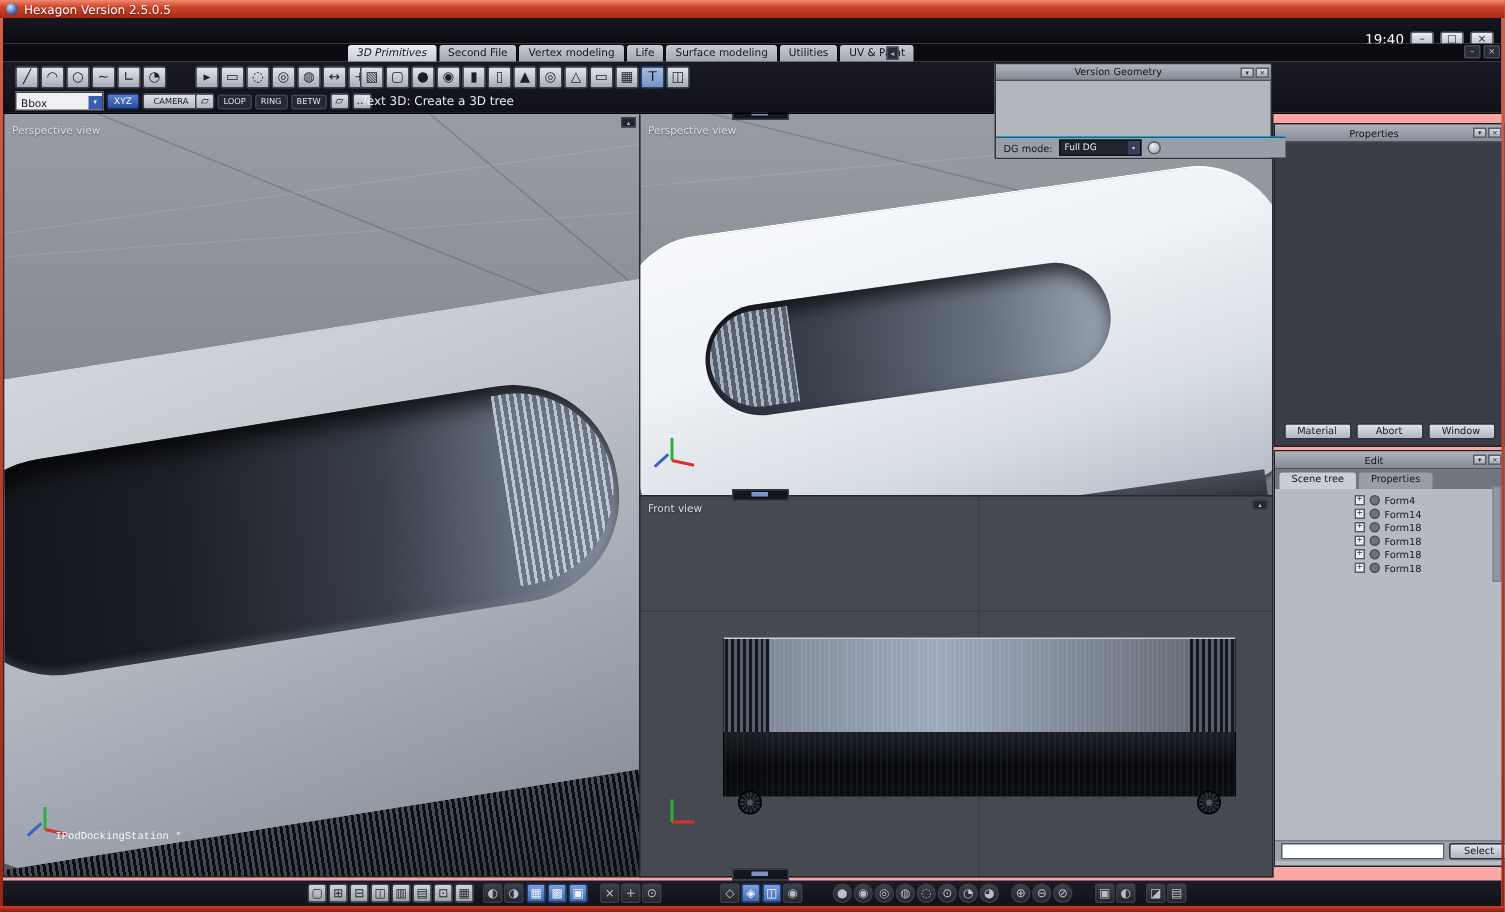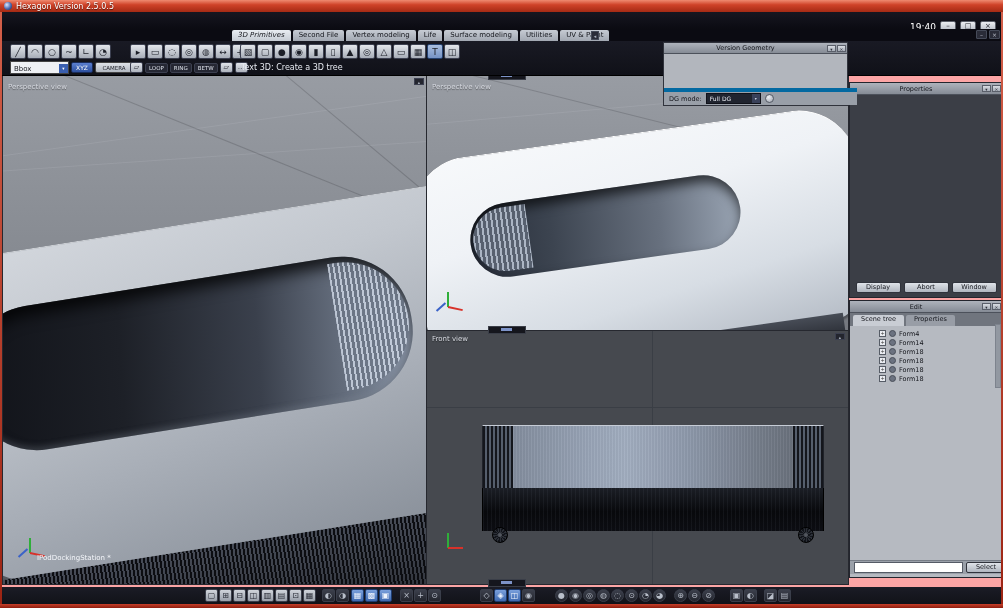--- a/index.html
+++ b/index.html
@@ -88,50 +88,50 @@
   #fv-foot-left{left:10px;} #fv-foot-right{right:8px;}
   .wheel{position:absolute;bottom:0;left:0;width:14px;height:14px;border-radius:50%;border:1px solid #000;background:repeating-conic-gradient(#2c3038 0 14deg,#12141a 14deg 28deg);}
   .wheel-hub{position:absolute;left:5px;top:5px;width:4px;height:4px;border-radius:50%;background:#52565e;}
 
   
   .axis{position:absolute;width:26px;height:26px;z-index:6;}
   .ax{position:absolute;}
   .ax-y{left:8px;top:0;width:2px;height:15px;background:#2fae3a;}
   .ax-x{left:9px;top:14px;width:15px;height:2px;background:#d8322a;transform:rotate(12deg);transform-origin:left;}
   .ax-z{left:1px;top:9px;width:2px;height:12px;background:#3a62c8;transform:rotate(48deg);}
-  #lv-annotation{position:absolute;left:34px;top:478px;font-size:7px;color:#f4f6fa;z-index:6;}
+  #lv-annotation{position:absolute;left:34px;top:478px;font-size:7px;color:#f4f6fa;z-index:6;font-family:Liberation Mono, monospace;}
 
   
   .mini-slider{position:absolute;width:36px;height:6px;background:#15161d;border:1px solid #3a3e48;z-index:22;}
   .mini-slider .thumb{position:absolute;left:12px;top:1px;width:11px;height:3px;background:#7d93c8;}
 
   
   .phdr{background:linear-gradient(180deg,#aeb3bc,#858b95);display:flex;align-items:center;border-bottom:1px solid #4c515b;}
   .phdr .ptitle{flex:1;text-align:center;font-size:6.5px;color:#14161c;}
   .phbtn{width:9px;height:7px;font-size:4.5px;line-height:7px;text-align:center;color:#2a2d36;background:linear-gradient(#d8dce2,#a8aeb8);border:1px solid #5a5f6a;margin-right:1px;padding:0;}
   #material-panel{position:absolute;left:597px;top:30px;width:322px;height:11px;border:1px solid #3a3e48;z-index:45;}
   #dg-panel{position:absolute;left:663px;top:42px;width:183px;height:62px;border:1px solid #30333c;background:#b2b6bd;z-index:44;}
   #dg-header{height:10px;}
-  #dg-footer{position:absolute;left:0;bottom:0;width:100%;height:13px;background:#999fa8;display:flex;align-items:center;gap:4px;padding:0 5px;border-top:4px solid #0369a1;}
+  #dg-footer{position:absolute;left:0;bottom:0;width:100%;height:13px;background:#999fa8;display:flex;align-items:center;gap:4px;padding:0 5px;border-top:1px solid #0369a1;}
   #dg-mode-label{font-size:6.5px;color:#14161c;}
   #dg-dropdown{width:50px;height:9px;background:#20242f;color:#e8ebf2;font-size:6px;display:flex;align-items:center;padding-left:3px;border:1px solid #10121a;}
   #dg-dropdown .arrow{margin-left:auto;width:8px;height:100%;background:#39415a;color:#cfd6e6;font-size:4px;line-height:9px;text-align:center;}
   #dg-radio{width:7px;height:7px;border-radius:50%;background:radial-gradient(circle at 35% 30%,#eef1f5,#9aa0ab);border:1px solid #555b66;}
 
   #props-panel{position:absolute;left:849px;top:82px;width:152px;height:214px;background:#3b3e46;border:1px solid #23252d;z-index:35;}
   #props-header{height:11px;}
   #props-buttons{position:absolute;left:0;bottom:4px;width:100%;display:flex;justify-content:center;gap:3px;}
   .panel-btn{width:45px;height:11px;font-size:6.5px;color:#16181f;background:linear-gradient(#dfe3e9,#b0b6bf);border:1px solid #30333c;border-radius:2px;padding:0;line-height:9px;}
 
   #scene-panel{position:absolute;left:849px;top:300px;width:152px;height:276px;background:#b6bac1;border:1px solid #23252d;z-index:35;}
   #scene-header{height:11px;}
   #scene-tabs{height:11px;background:#70757e;display:flex;gap:2px;padding:2px 3px 0;}
   .scene-tab{font-size:6.5px;line-height:9px;padding:0 8px;color:#14161c;background:#989da6;border-radius:2px 2px 0 0;}
   .scene-tab.active{background:#c9cdd4;}
-  #scene-tree{padding:3px 16px 0;}
+  #scene-tree{padding:3px 16px 0;margin-left:24px;}
   .tree-row{display:flex;align-items:center;gap:3px;height:9px;padding-left:13px;font-size:6.5px;color:#14161c;}
   .tree-expander{width:7px;height:7px;border:1px solid #565c66;background:#e9ecf1;font-size:5px;line-height:5px;text-align:center;color:#333;padding:0;}
   .tree-dot{width:5px;height:5px;border-radius:50%;background:#6b7280;border:1px solid #4a505a;}
   #scene-scrollbar{position:absolute;right:1px;top:23px;width:4px;height:62px;background:#9298a1;border:1px solid #7d838d;}
   #scene-footer{position:absolute;left:0;bottom:3px;width:100%;height:13px;background:#9aa0a9;display:flex;align-items:center;gap:3px;padding:0 4px;border-top:1px solid #777d87;}
   #scene-input{flex:1;height:9px;background:#fff;border:1px solid #555b66;font-size:6px;padding:0 2px;}
   #scene-select-btn{width:40px;height:11px;font-size:6.5px;color:#16181f;background:linear-gradient(#dfe3e9,#b0b6bf);border:1px solid #30333c;border-radius:2px;padding:0;line-height:9px;}
 
   
   #bottombar{position:absolute;left:2px;top:587px;right:2px;height:17px;background:linear-gradient(#1b1c26,#111218);z-index:30;}
@@ -348,21 +348,21 @@
   </div>
 
   <div id="props-panel">
     <div id="props-header" class="phdr">
       <span class="ptitle">Properties</span>
       <button class="phbtn">▾</button>
       <button class="phbtn">×</button>
     </div>
     <div id="props-buttons">
 
-    <button class="panel-btn">Display</button>
+    <button class="panel-btn">Material</button>
         <button class="panel-btn">Abort</button>
         <button class="panel-btn">Window</button>
       </div>
   </div>
 
   <div id="scene-panel">
     <div id="scene-header" class="phdr">
       <span class="ptitle">Edit</span>
       <button class="phbtn">▾</button>
       <button class="phbtn">×</button>

